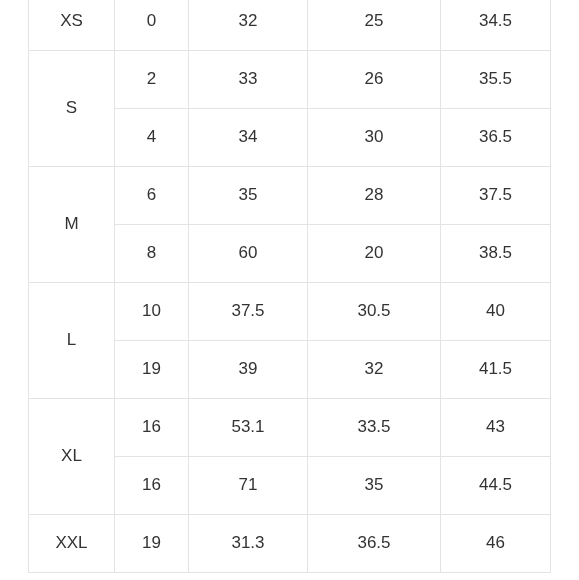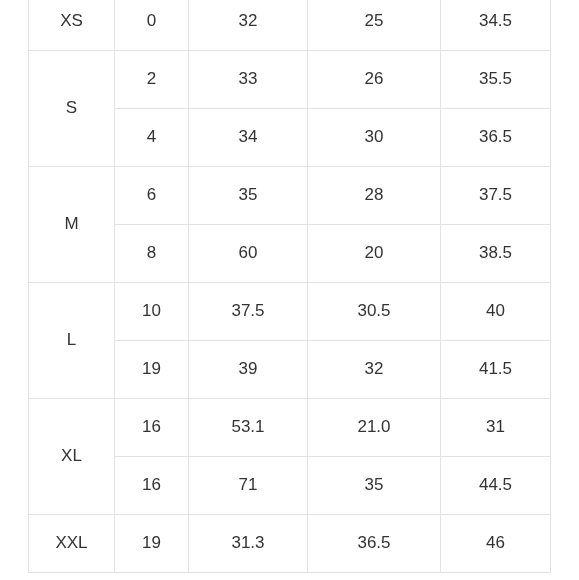--- a/index.html
+++ b/index.html
@@ -130,22 +130,22 @@
           <td>19</td>
           <td>39</td>
           <td>32</td>
           <td>41.5</td>
         </tr>
 
         <tr>
           <td class="size-cell" rowspan="2">XL</td>
           <td>16</td>
           <td>53.1</td>
-          <td>21.0</td>
-          <td>31</td>
+          <td>33.5</td>
+          <td>43</td>
         </tr>
         <tr>
           <td>16</td>
           <td>71</td>
           <td>35</td>
           <td>44.5</td>
         </tr>
 
         <tr>
           <td class="size-cell" rowspan="1">XXL</td>

